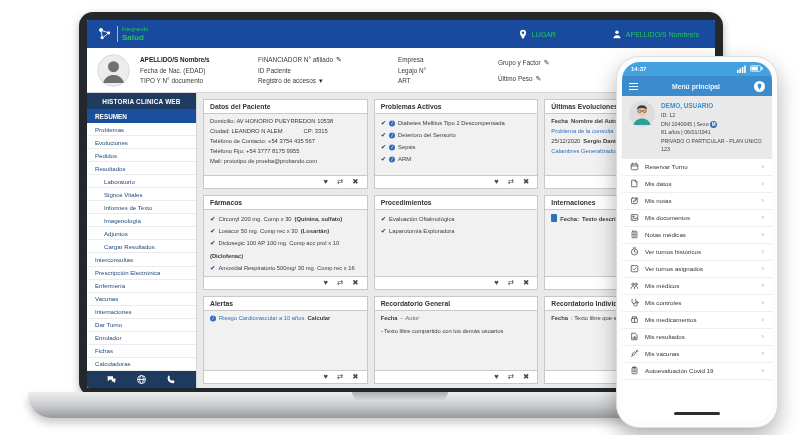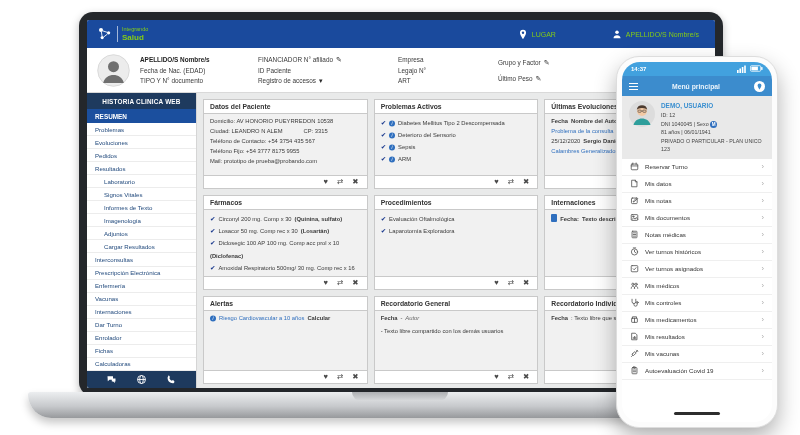--- a/index.html
+++ b/index.html
@@ -11,21 +11,21 @@
   .laptop-frame{position:absolute;left:79px;top:12px;width:644px;height:384px;
     background:#24272b;border-radius:14px;padding:8px;box-shadow:0 3px 8px rgba(0,0,0,.28)}
   .screen{width:100%;height:100%;background:#fff;overflow:hidden;display:flex;flex-direction:column;border-radius:2px}
   .laptop-base{position:absolute;left:28px;top:392px;width:744px;height:26px;
     background:linear-gradient(#eceef0,#c7c9cc 55%,#97999c);border-radius:3px 3px 26px 26px;
     box-shadow:0 5px 9px rgba(0,0,0,.22)}
   .laptop-notch{position:absolute;left:50%;transform:translateX(-50%);top:0;width:96px;height:9px;
     background:linear-gradient(#aeb0b3,#d9dbdd);border-radius:0 0 9px 9px}
 
   
-  .topbar{height:28px;background:#1a4a9d;display:flex;align-items:center;color:#84cc16;flex:0 0 auto}
+  .topbar{height:28px;background:#1a4a9d;display:flex;align-items:center;color:#22c55e;flex:0 0 auto}
   .brand{display:flex;align-items:center;gap:4px;padding-left:10px}
   .brand svg{width:16px;height:16px;display:block}
   .brand-text{font-size:5.5px;line-height:1.15;border-left:1px solid rgba(255,255,255,.6);padding-left:4px}
   .brand-text .big{font-size:8px;font-weight:bold;display:block}
   .top-right{margin-left:auto;display:flex;align-items:center;gap:56px;padding-right:16px}
   .top-item{display:flex;align-items:center;gap:4px;font-size:7px;cursor:default}
   .top-item svg{width:10px;height:11px;display:block}
 
   
   .patientbar{height:45px;background:#fff;border-bottom:1px solid #d9d9d9;display:flex;align-items:center;padding:0 10px;flex:0 0 auto}

